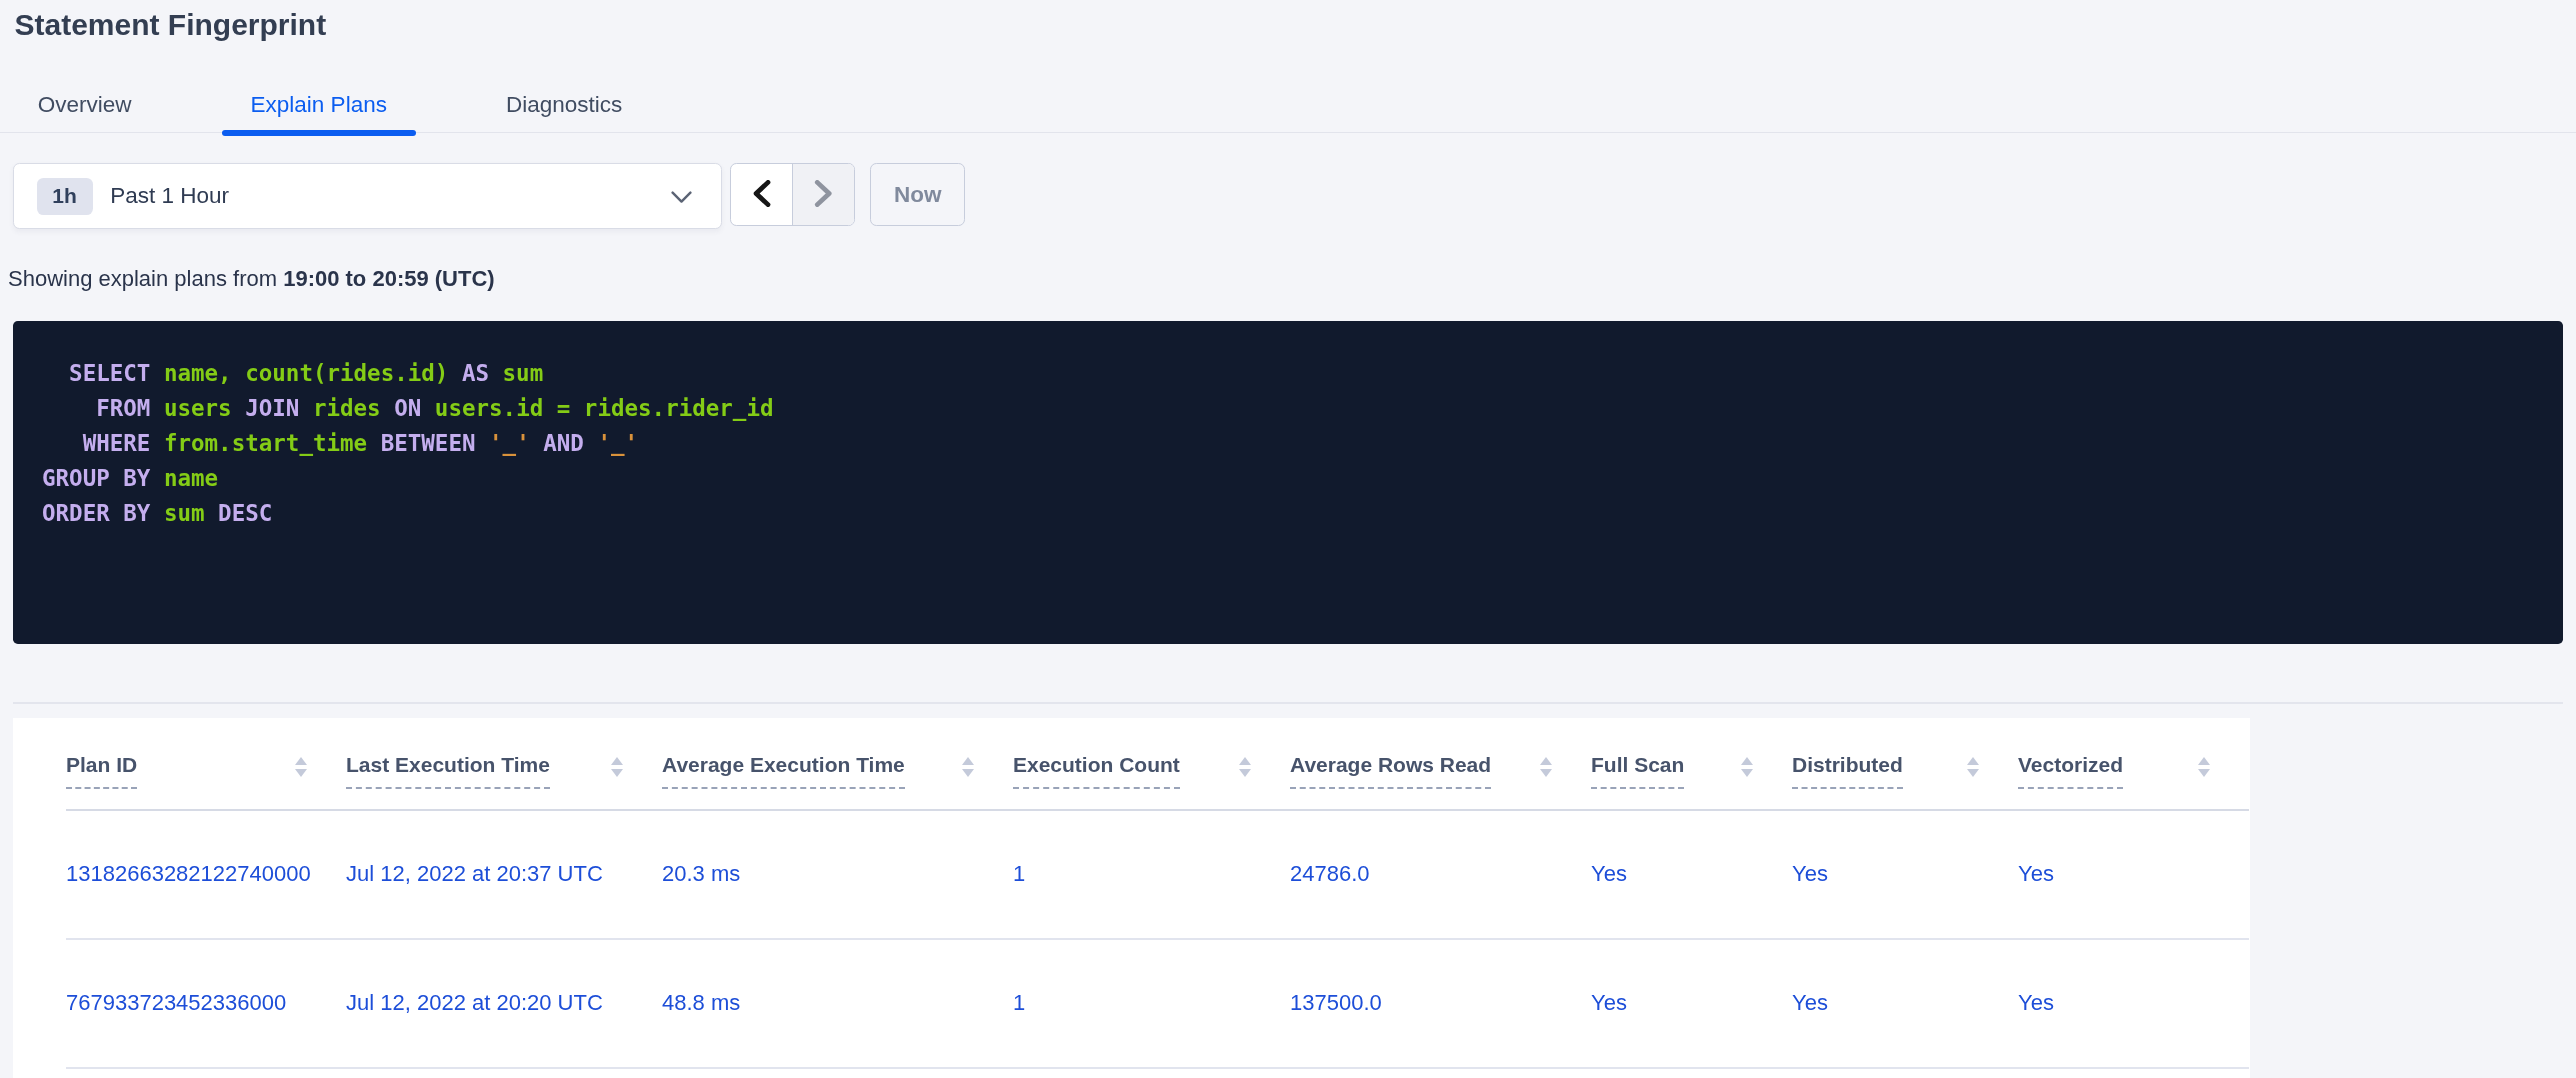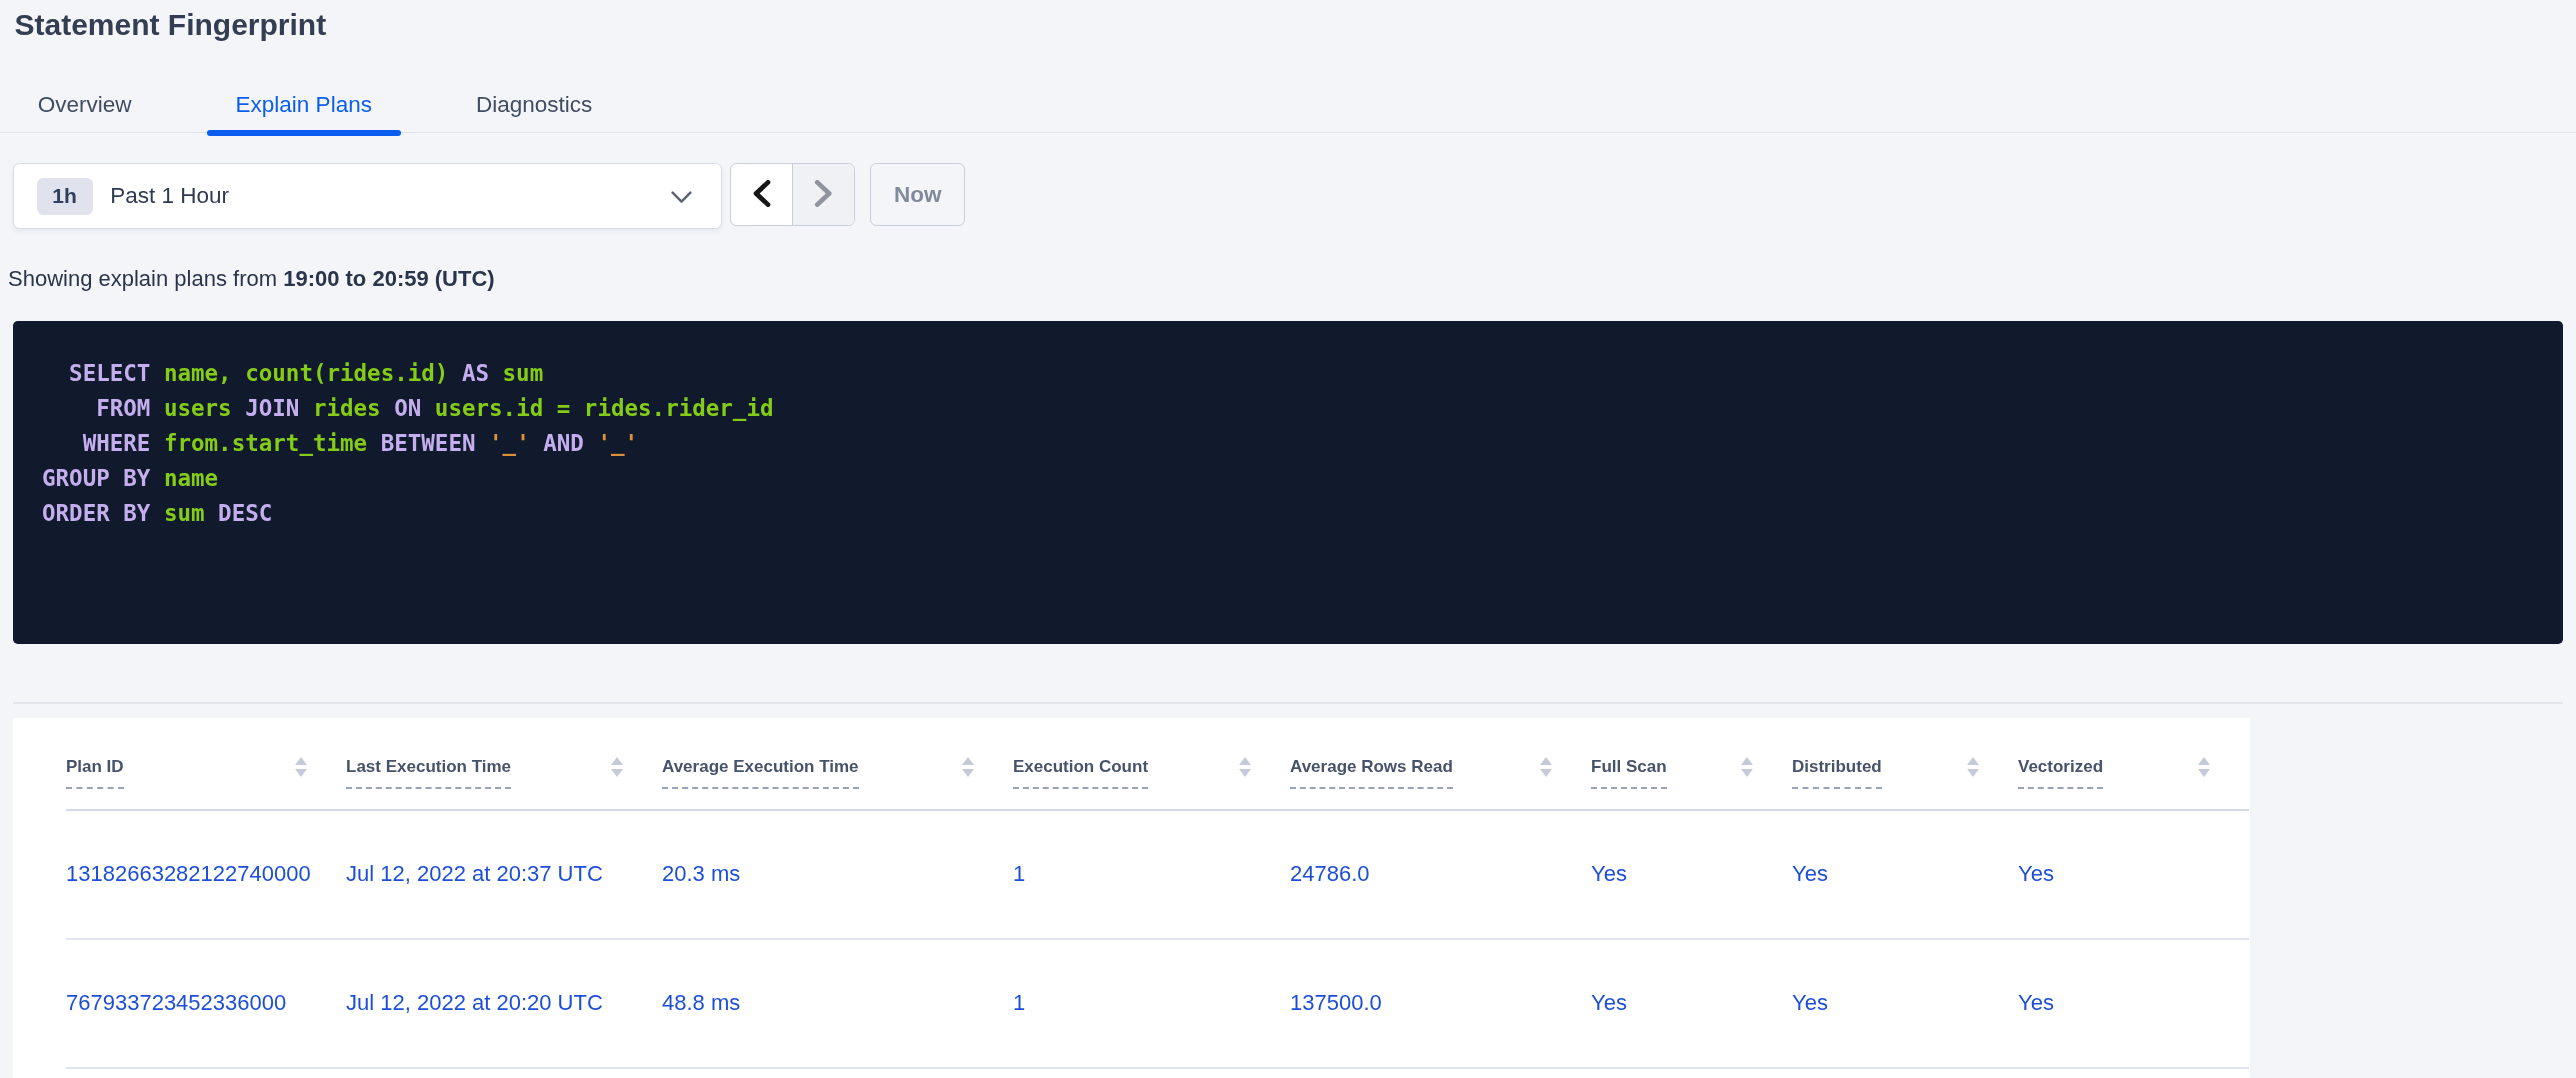--- a/index.html
+++ b/index.html
@@ -21,20 +21,21 @@
   }
 
   
   .tabs-bar {
     margin-top: 35px;
     height: 55px;
     border-bottom: 1.6px solid #e2e4ec;
     display: flex;
     align-items: stretch;
     padding-left: 8.8px;
+    gap: 15px;
   }
   .tab {
     display: flex;
     align-items: center;
     padding: 0 29px;
     margin-right: 46px;
     position: relative;
     font-size: 22.5px;
     font-weight: 500;
     color: #404c61;
@@ -180,21 +181,21 @@
     height: 92px;
     vertical-align: bottom;
     text-align: left;
     padding: 0 0 19.3px 0;
     border-bottom: 2.4px solid #d6dae5;
     position: relative;
     cursor: pointer;
   }
   .th-label {
     display: inline-block;
-    font-size: 17px;
+    font-size: 21px;
     font-weight: 600;
     color: #47536b;
     padding-bottom: 10.5px;
     border-bottom: 2.4px dashed #99a3b8;
   }
   .sort-icon {
     position: absolute;
     right: 39px;
     bottom: 32px;
     display: flex;

